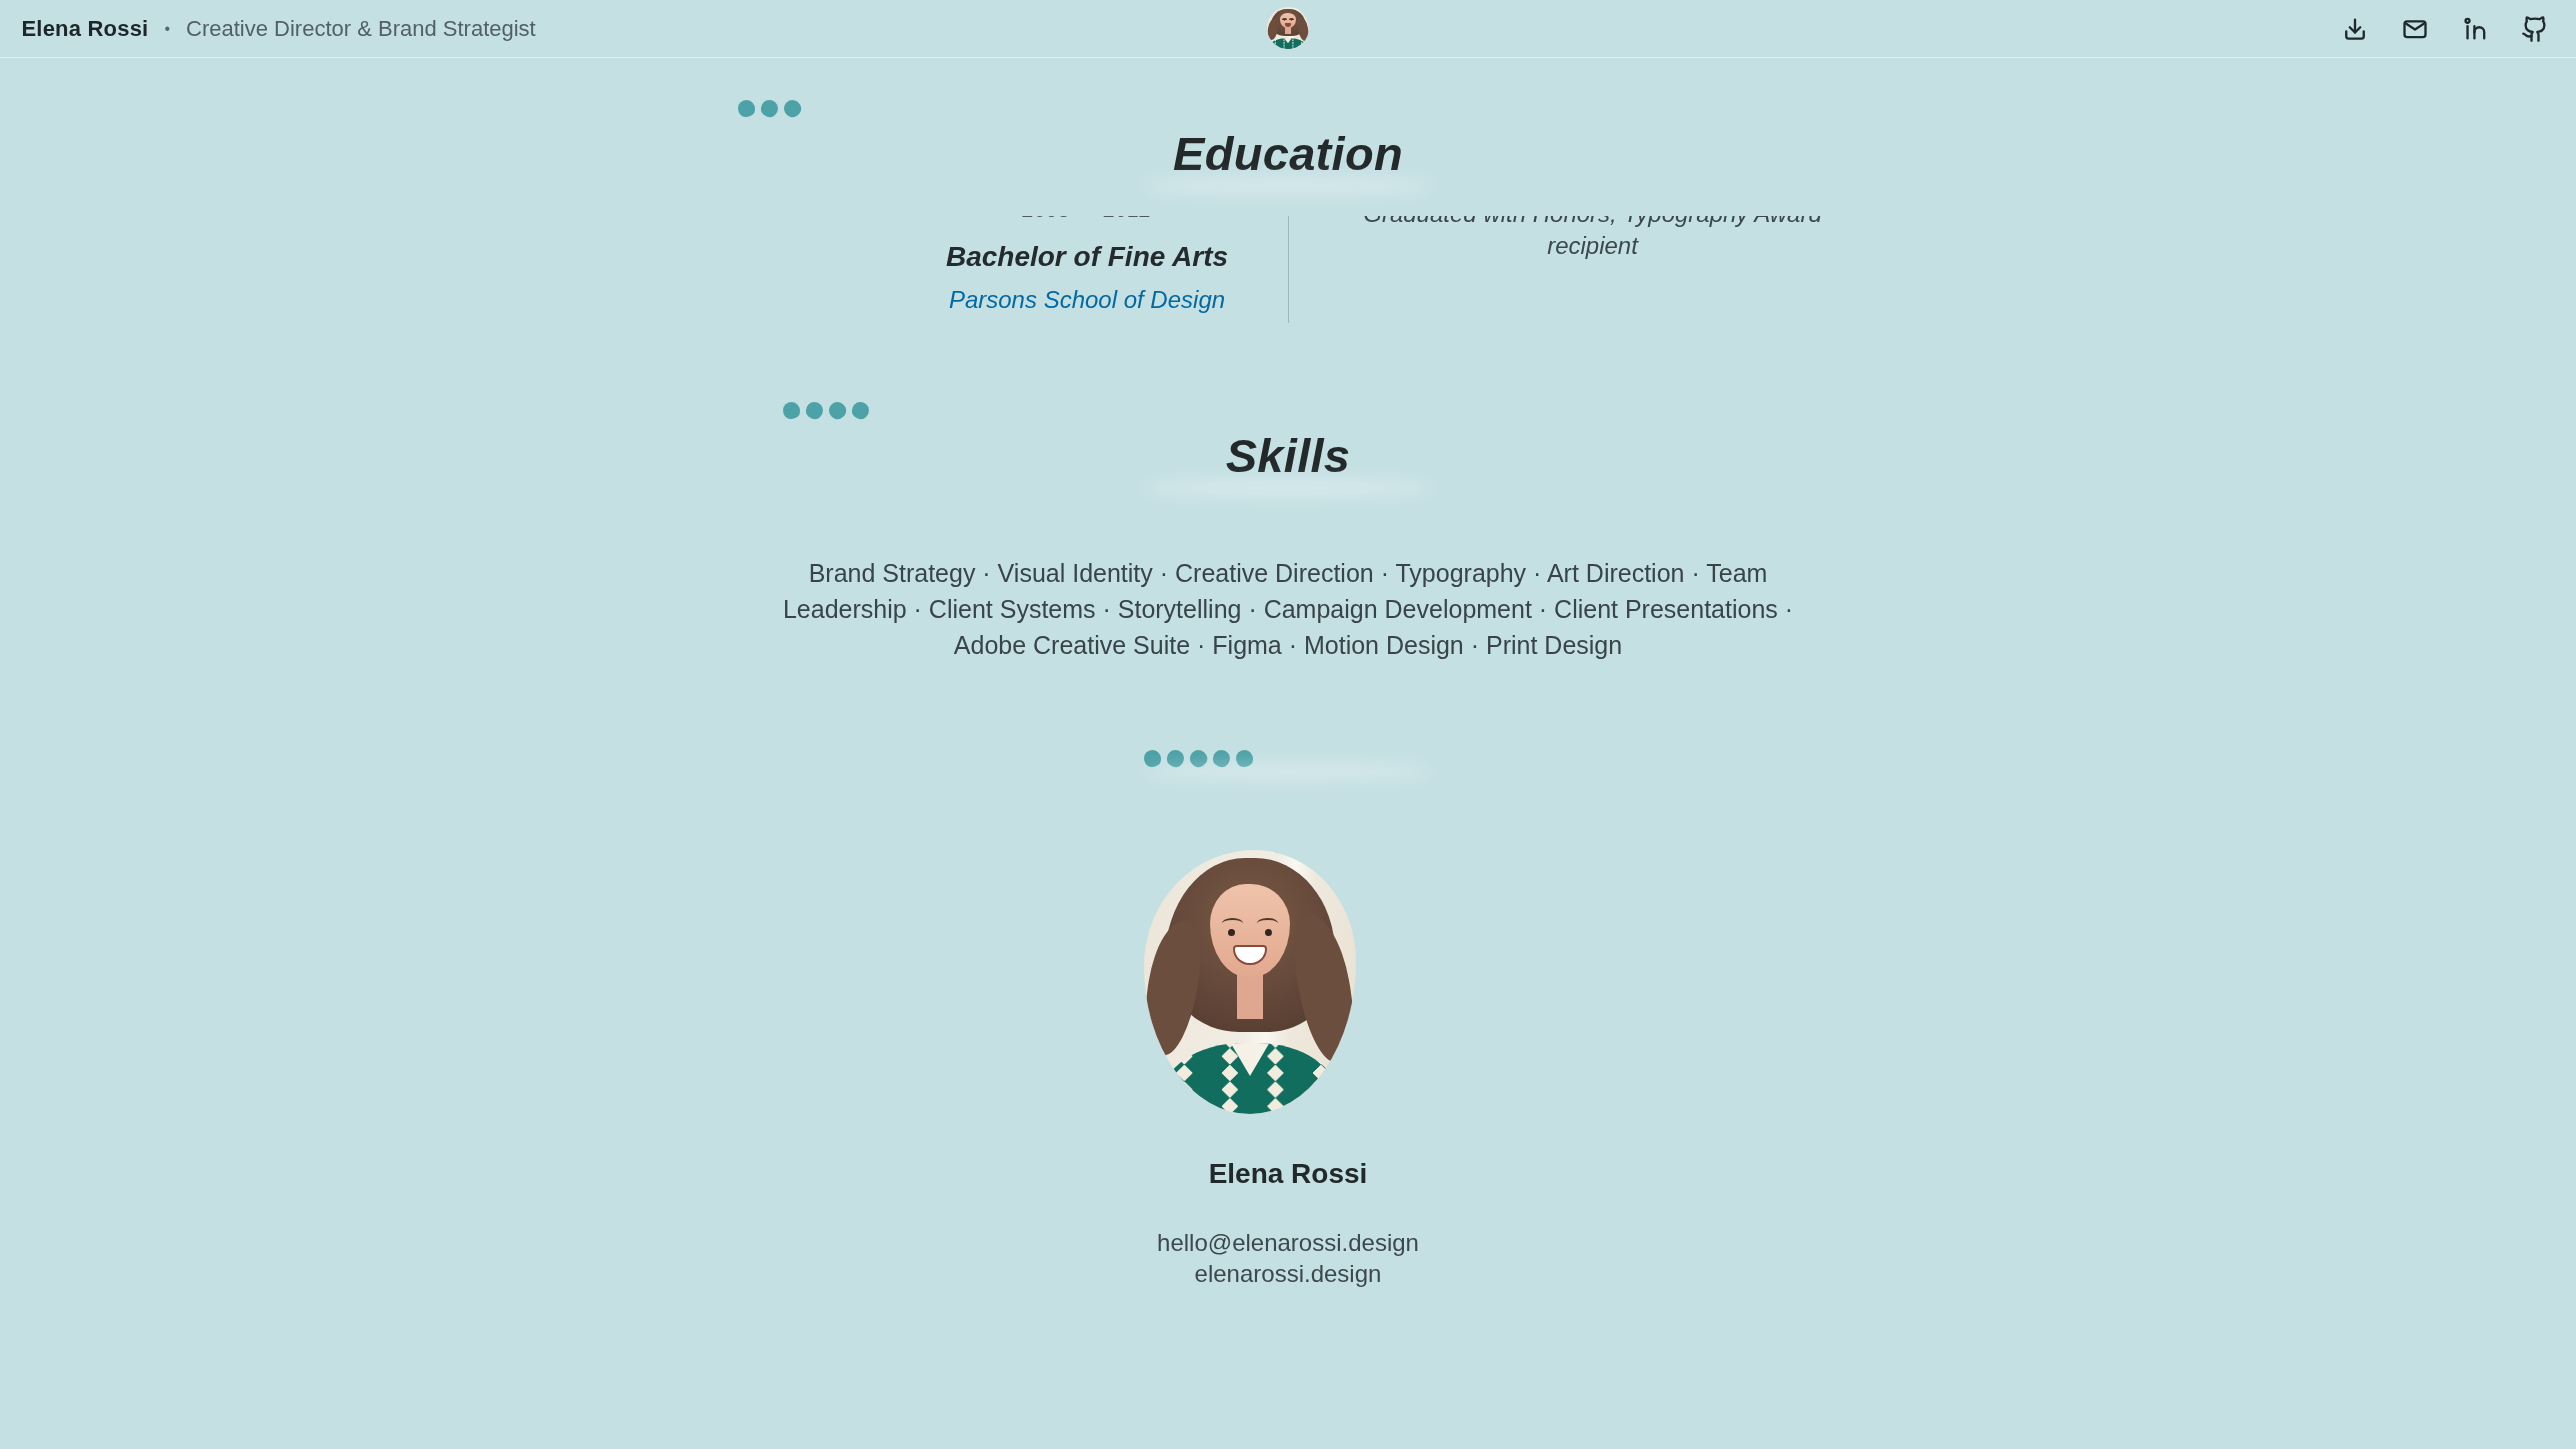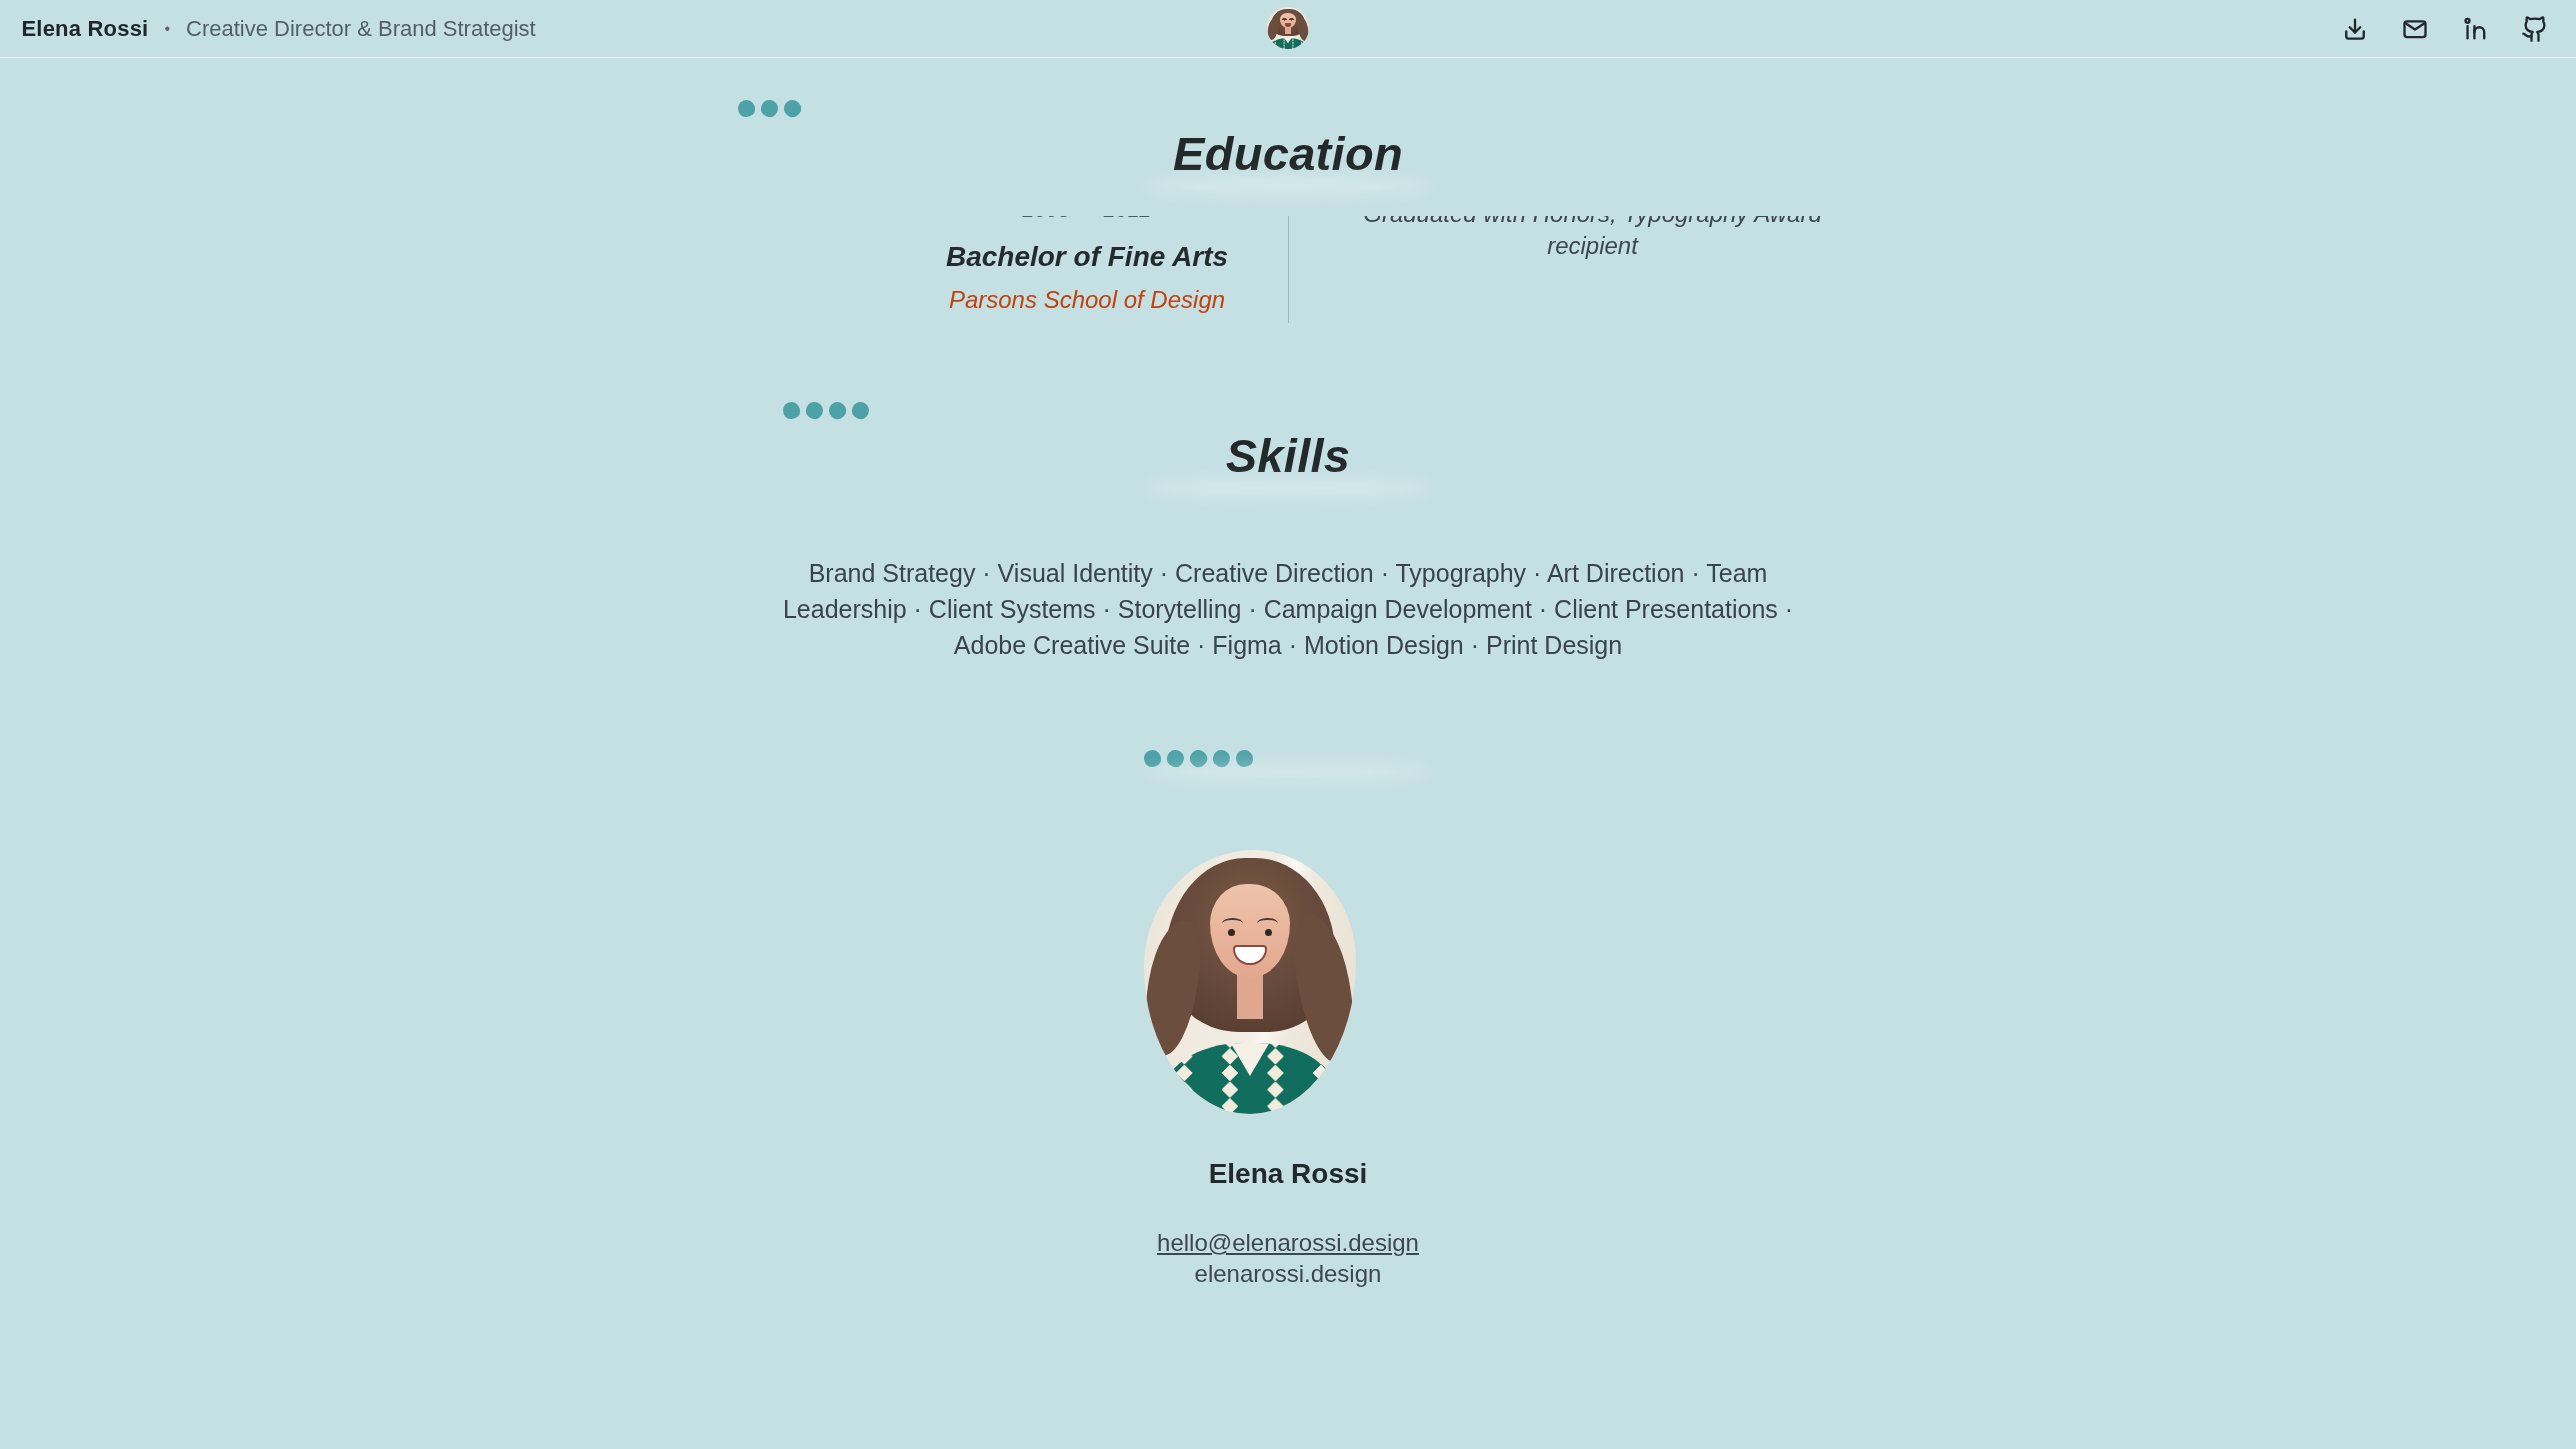--- a/index.html
+++ b/index.html
@@ -44,35 +44,35 @@
 
   
   #education .dots{margin-top:42px;}
   .edu-clip{margin-top:21px;height:107px;overflow:hidden;display:flex;justify-content:center;font-style:italic;}
   .edu-inner{margin-top:-17.4px;display:grid;grid-template-columns:550px 550px;}
   .edu-left{box-sizing:border-box;padding-left:148px;text-align:center;}
   .edu-right{box-sizing:border-box;border-left:1.3px solid rgba(73,102,107,.32);
     padding-left:58px;text-align:center;}
   .edu-dates{font-size:21.5px;line-height:25.5px;color:#4c5a60;}
   .edu-degree{margin:14.8px 0 0;font-size:28px;line-height:35px;font-weight:700;color:#242b2e;}
-  .edu-school{margin-top:10.7px;font-size:24px;line-height:31px;color:#c2410c;}
+  .edu-school{margin-top:10.7px;font-size:24px;line-height:31px;color:#0369a1;}
   .edu-desc{margin:0;font-size:24px;line-height:32px;color:#3c484d;}
 
   
   #skills .dots{margin-top:79px;}
   .skills-text{margin-top:58px;text-align:center;font-size:25px;line-height:36px;color:#38444a;}
 
   
   #contact .dots{margin-top:87px;}
   .contact-blob{
     margin-top:70px;width:212px;height:264px;overflow:hidden;
     border-radius:52% 48% 50% 50%/44% 42% 58% 56%;
   }
   .contact-name{margin-top:42px;font-size:28px;line-height:35px;font-weight:700;color:#22292c;text-align:center;}
-  .contact-email{margin-top:36px;font-size:24px;line-height:31px;color:#3c484d;text-align:center;cursor:pointer;text-decoration:underline;}
+  .contact-email{margin-top:36px;font-size:24px;line-height:31px;color:#3c484d;text-align:center;cursor:pointer;}
   .contact-site{font-size:24px;line-height:31px;color:#3c484d;text-align:center;cursor:pointer;}
 
   
   .avatar-art{position:relative;width:100%;height:100%;
     background:linear-gradient(100deg,#ece5d9 0%,#f2ede4 52%,#faf8f3 60%,#efe9dd 68%,#e7e0d2 100%);}
   .aa-hair{position:absolute;left:10%;top:3%;width:80%;height:66%;
     background:radial-gradient(circle at 50% 35%,#7b5a45 0%,#64483a 55%,#523a2e 100%);
     border-radius:50% 50% 42% 46%/62% 58% 40% 44%;}
   .aa-hair-l{position:absolute;left:2%;top:26%;width:23%;height:52%;background:#6b4e3e;
     border-radius:60% 40% 50% 55%/50% 45% 55% 50%;transform:rotate(9deg);}

